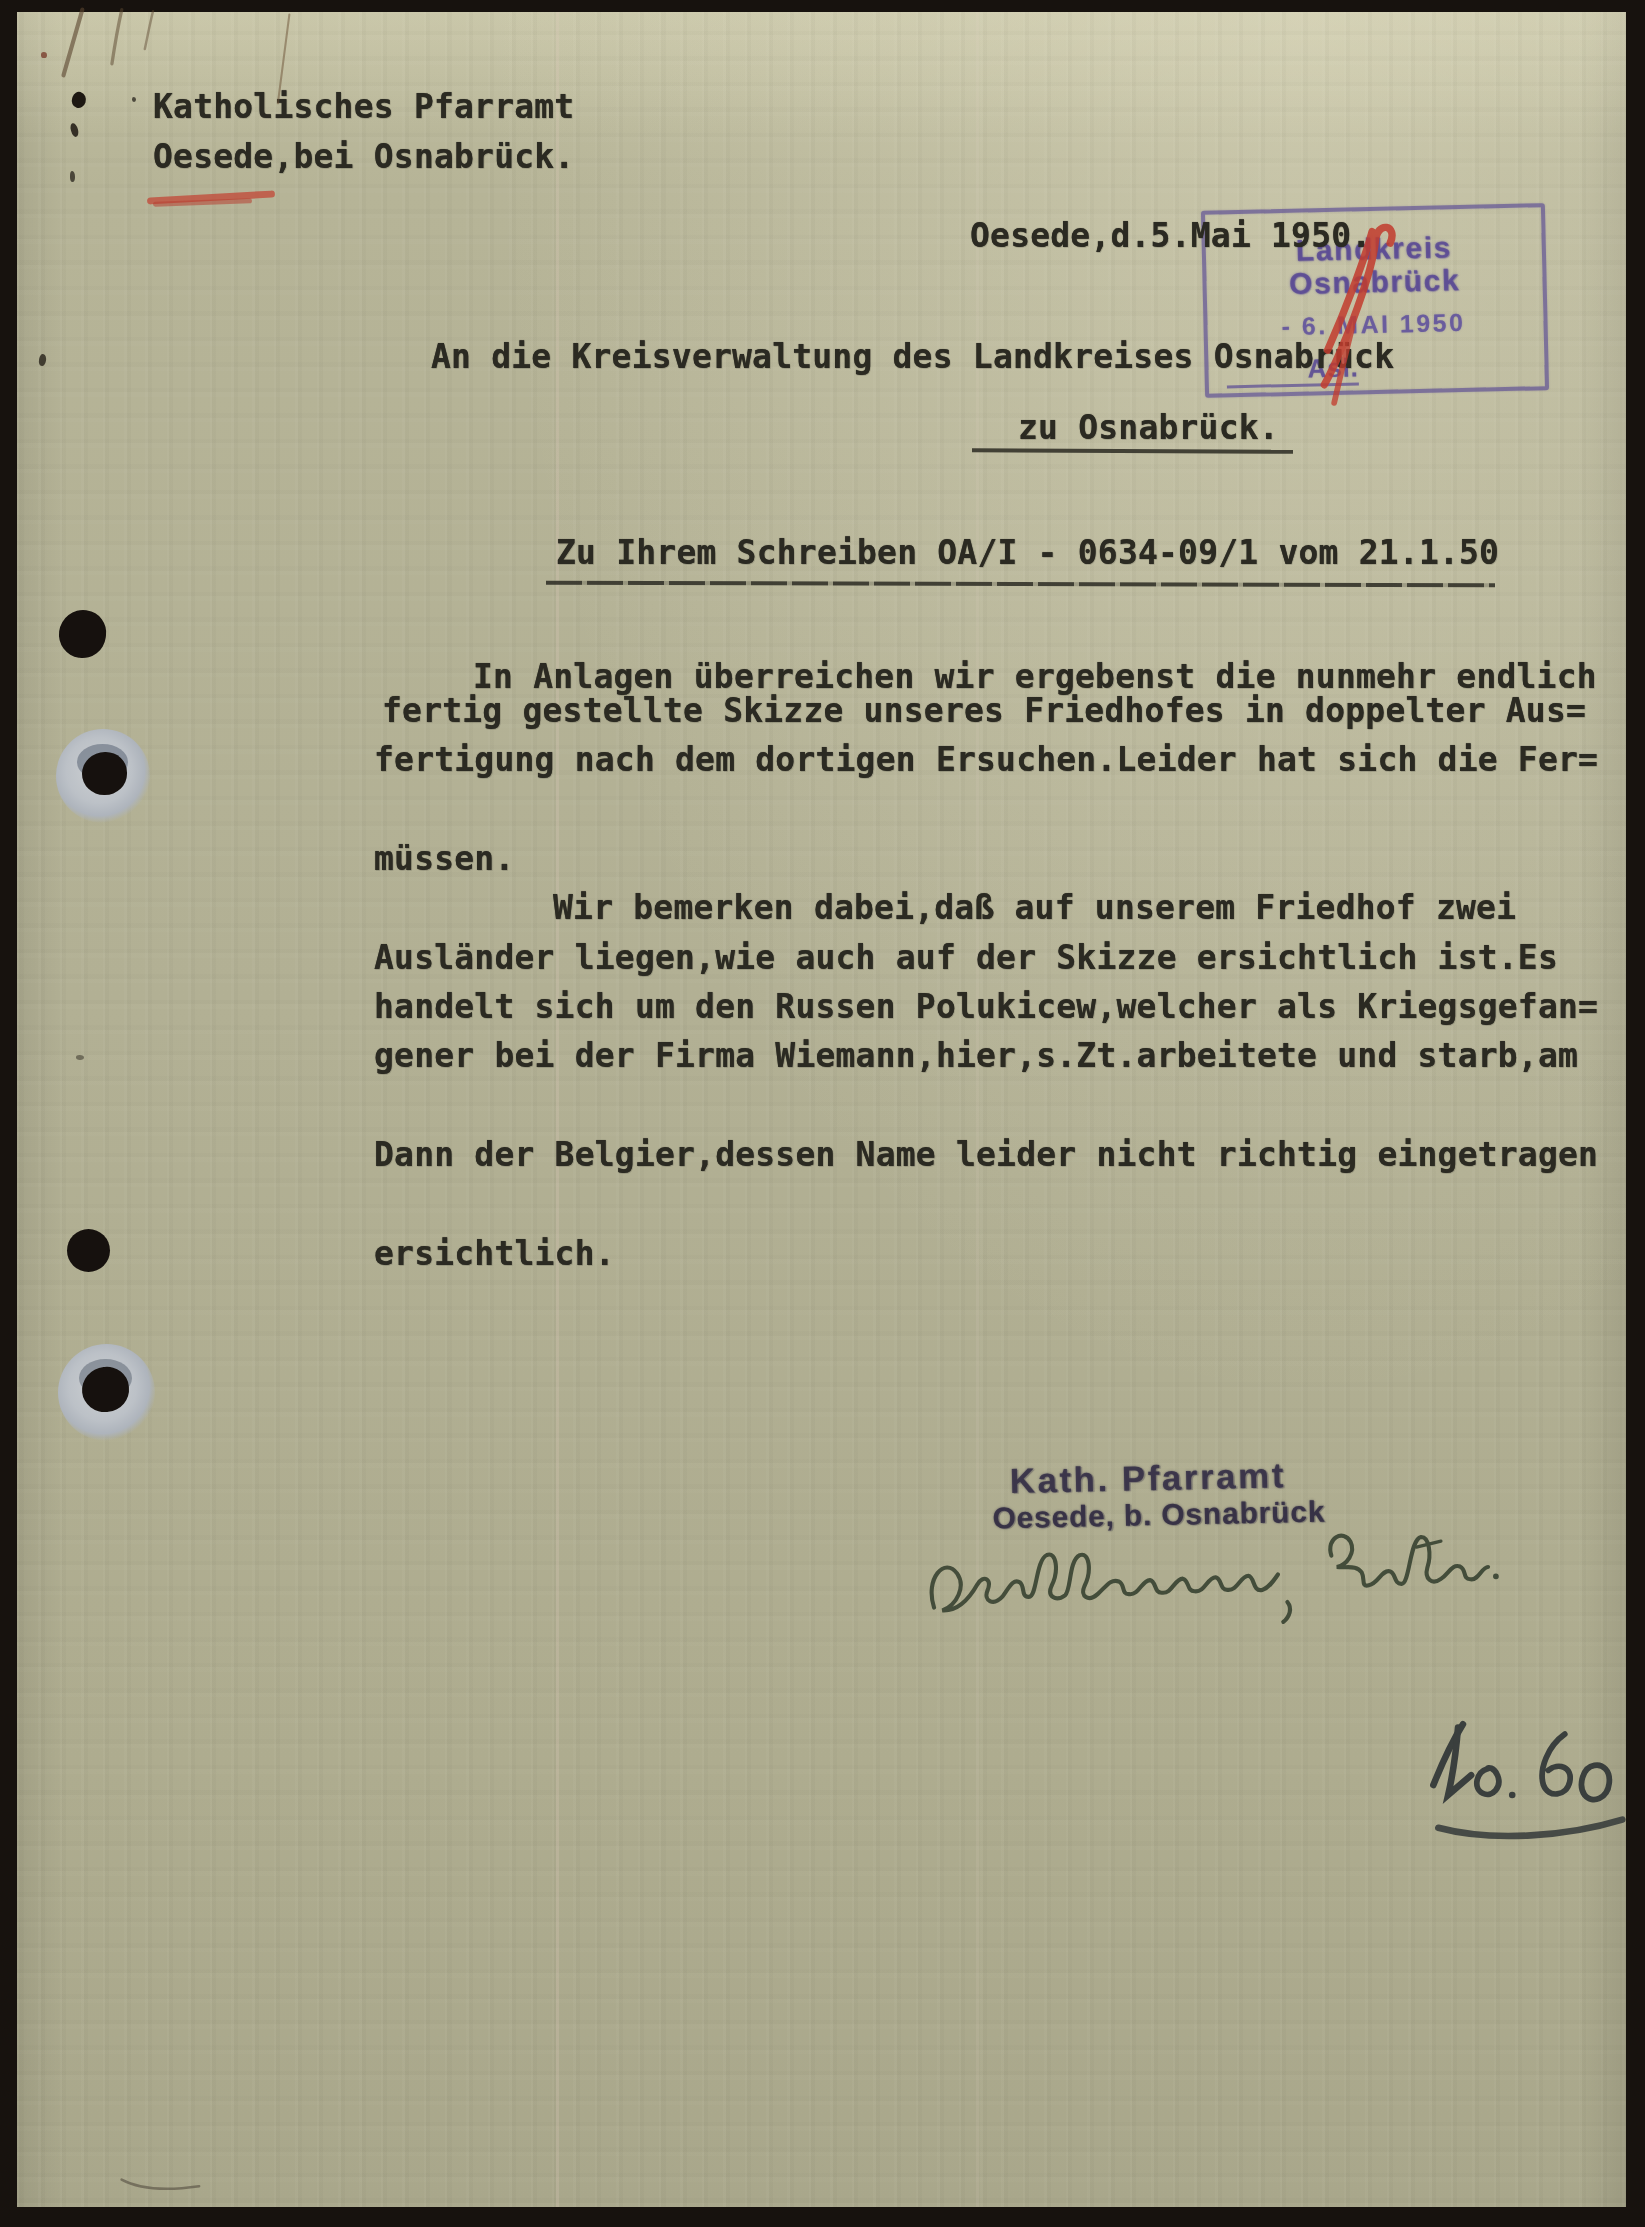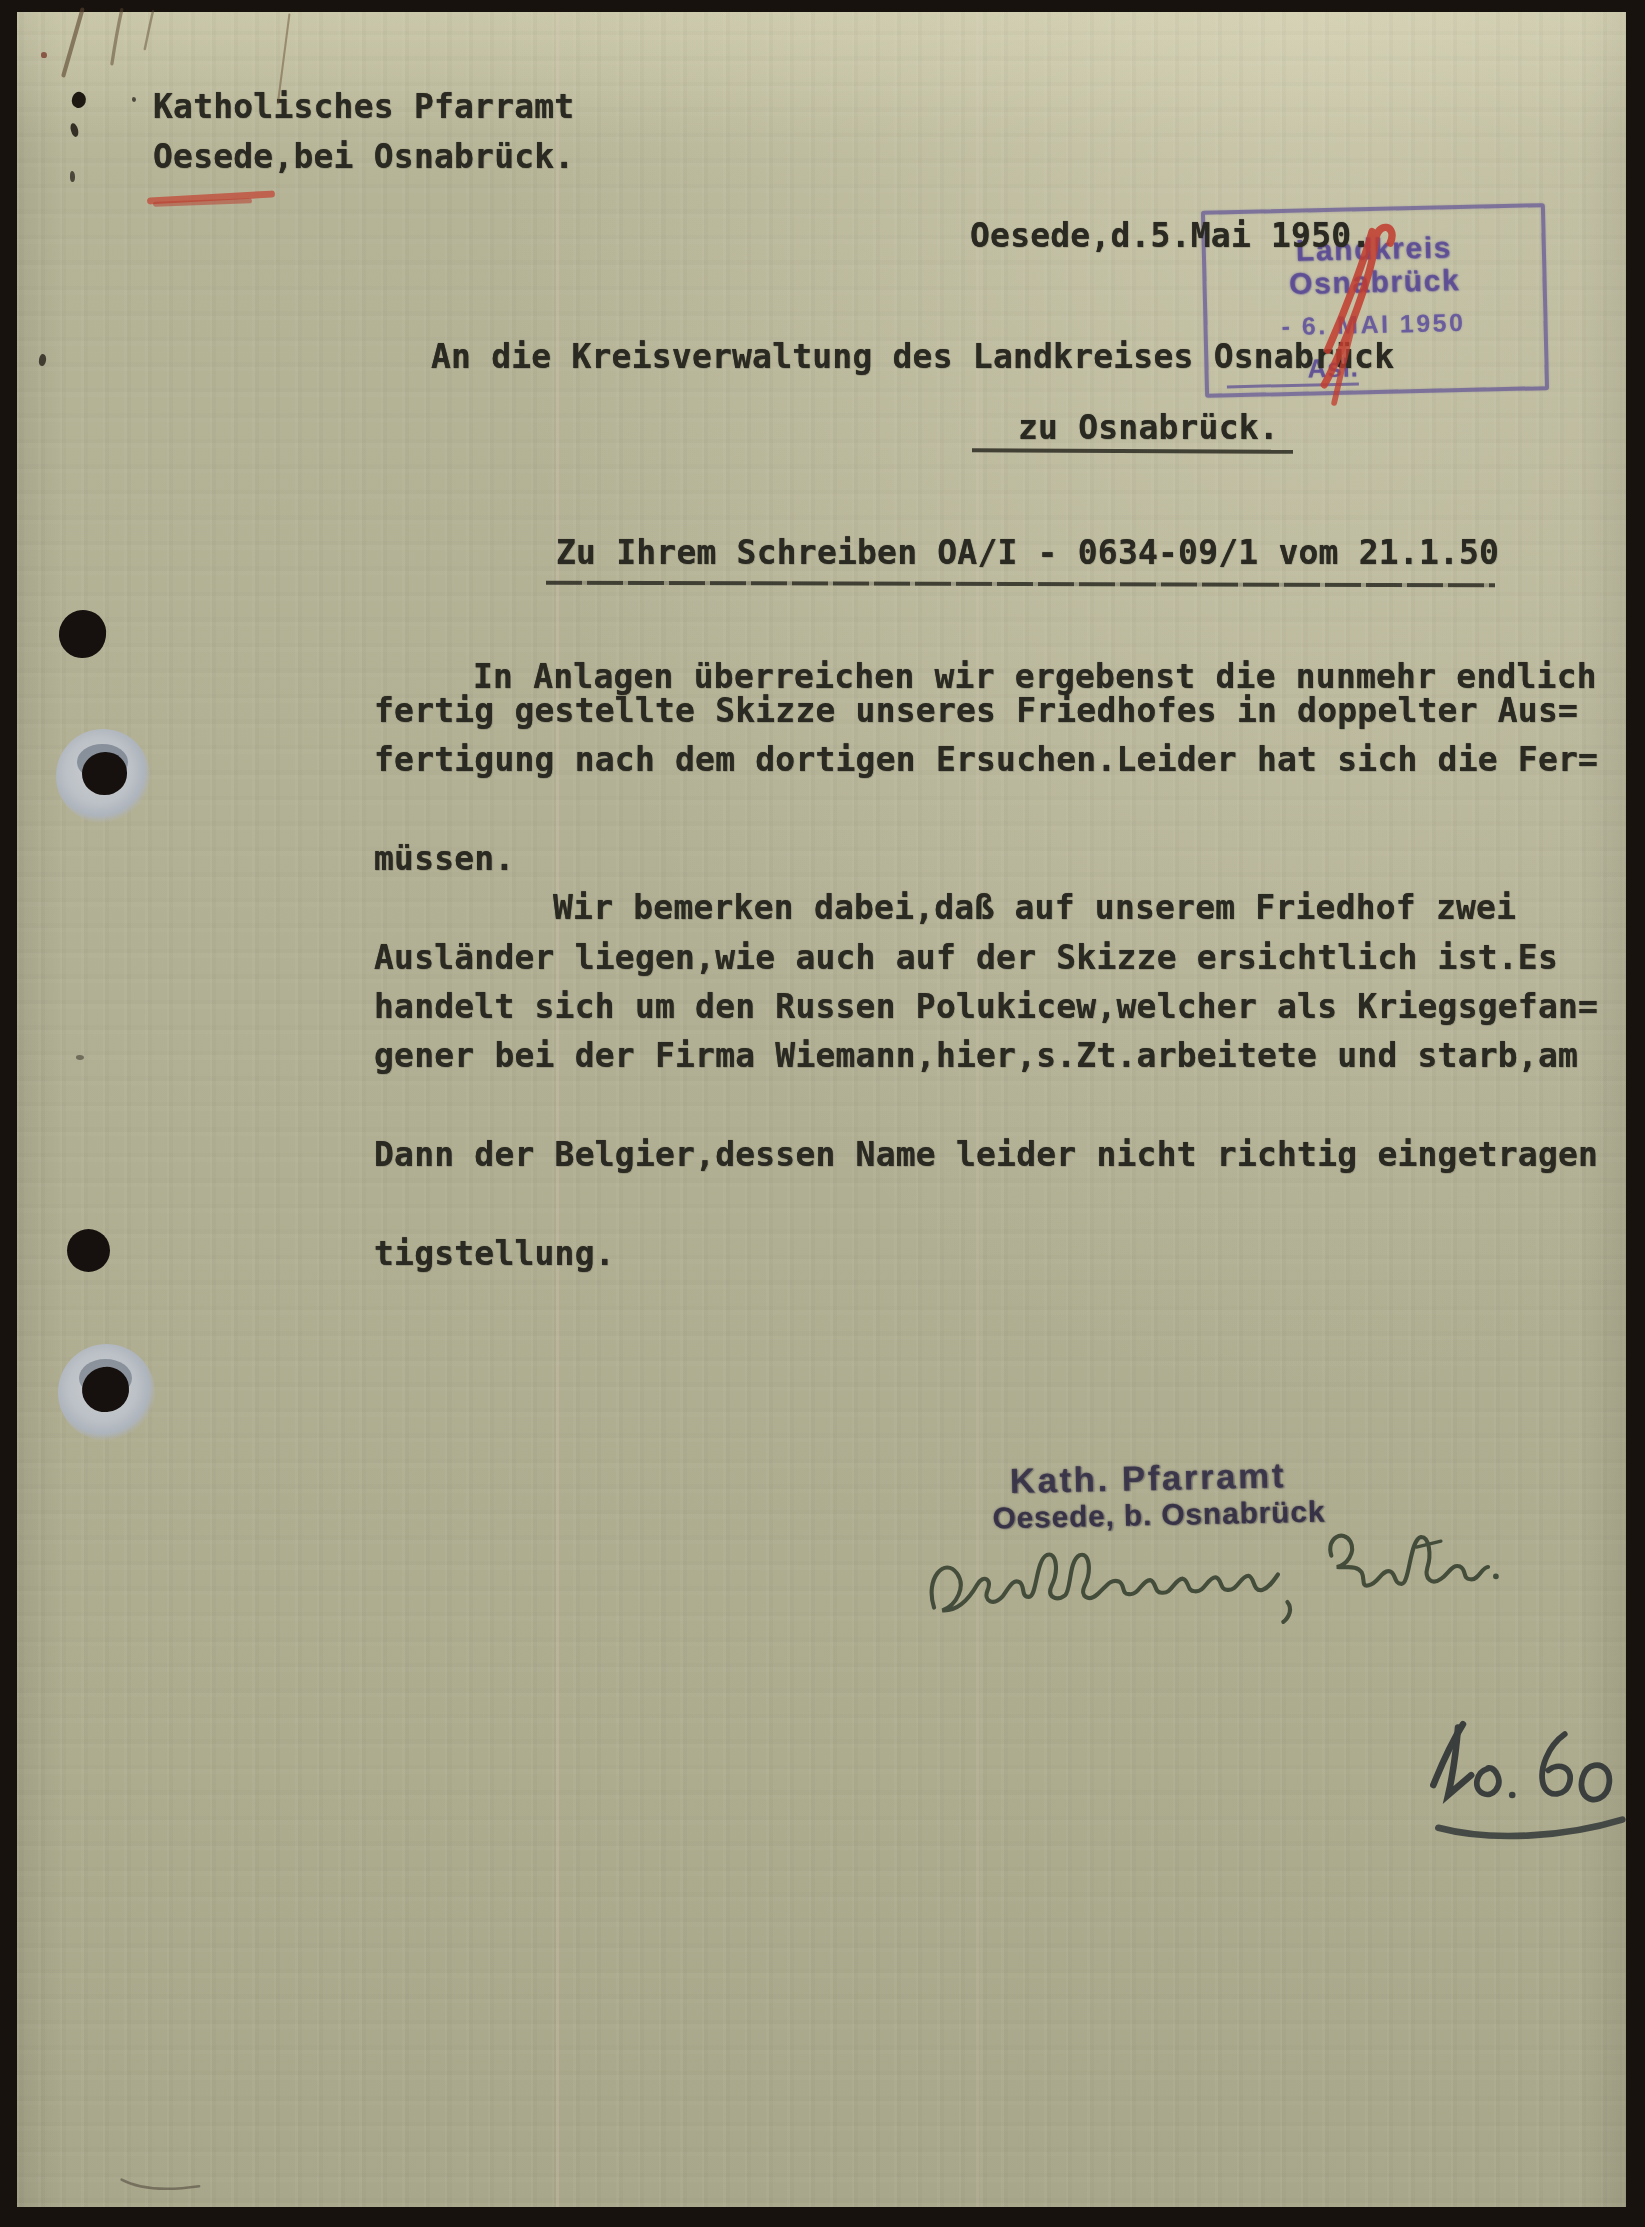--- a/index.html
+++ b/index.html
@@ -103,31 +103,31 @@
   </svg>
 
   <div class="tw" style="left:431px;top:337px">An die Kreisverwaltung des Landkreises Osnabrück</div>
   <div class="tw" style="left:1018px;top:408px">zu Osnabrück.</div>
   <div class="rule" style="left:972px;top:449px;width:321px;height:4.1px;transform:rotate(0.3deg)"></div>
 
   <div class="tw" style="left:556px;top:533px">Zu Ihrem Schreiben OA/I - 0634-09/1 vom 21.1.50</div>
   <div class="rule dashes" style="left:546px;top:582px;width:949px;height:4.1px;transform:rotate(0.15deg)"></div>
 
   <div class="tw" style="left:473px;top:657px">In Anlagen überreichen wir ergebenst die nunmehr endlich</div>
-  <div class="tw" style="left:374px;top:691px">fertig gestellte Skizze unseres Friedhofes in doppelter Aus=</div>
+  <div class="tw" style="left:382px;top:691px">fertig gestellte Skizze unseres Friedhofes in doppelter Aus=</div>
   <div class="tw" style="left:374px;top:740px">fertigung nach dem dortigen Ersuchen.Leider hat sich die Fer=</div>
   <div class="tw" style="left:374px;top:839px">müssen.</div>
 
   <div class="tw" style="left:553px;top:888px">Wir bemerken dabei,daß auf unserem Friedhof zwei</div>
   <div class="tw" style="left:374px;top:938px">Ausländer liegen,wie auch auf der Skizze ersichtlich ist.Es</div>
   <div class="tw" style="left:374px;top:987px">handelt sich um den Russen Polukicew,welcher als Kriegsgefan=</div>
   <div class="tw" style="left:374px;top:1036px">gener bei der Firma Wiemann,hier,s.Zt.arbeitete und starb,am</div>
 
   <div class="tw" style="left:374px;top:1135px">Dann der Belgier,dessen Name leider nicht richtig eingetragen</div>
-  <div class="tw" style="left:374px;top:1234px">tigstellung.</div>
+  <div class="tw" style="left:374px;top:1234px">ersichtlich.</div>
 
   <div class="pstamp">
     <div class="a">Kath. Pfarramt</div>
     <div class="b">Oesede, b. Osnabrück</div>
   </div>
 
   <svg class="hand" width="576" height="115" viewBox="0 0 700 140" style="left:921px;top:1520px;transform:rotate(-2.5deg)">
     <g fill="none" stroke="#35402f" stroke-width="5" stroke-linecap="round" opacity="0.88">
       <path d="M14,92 C4,56 30,30 44,52 C54,68 42,90 24,96 C44,98 58,82 68,66 C76,54 86,60 80,74 C74,86 86,94 98,82 C106,72 112,60 120,66 C126,72 120,84 130,84 C140,84 140,40 154,34 C166,30 168,54 158,72 C152,84 162,92 174,84 C182,78 180,42 194,36 C206,32 208,56 198,74 C192,86 202,94 214,84 C224,76 230,66 240,70 C248,74 242,86 252,86 C264,88 268,70 278,70 C286,72 282,86 292,86 C304,88 308,70 318,70 C326,72 322,86 332,86 C344,88 348,70 358,70 C366,72 362,86 372,86 C384,88 388,70 398,70 C406,72 402,90 414,88 C422,86 428,78 434,70"></path>
       <path d="M444,104 C450,112 446,122 438,128"></path>

